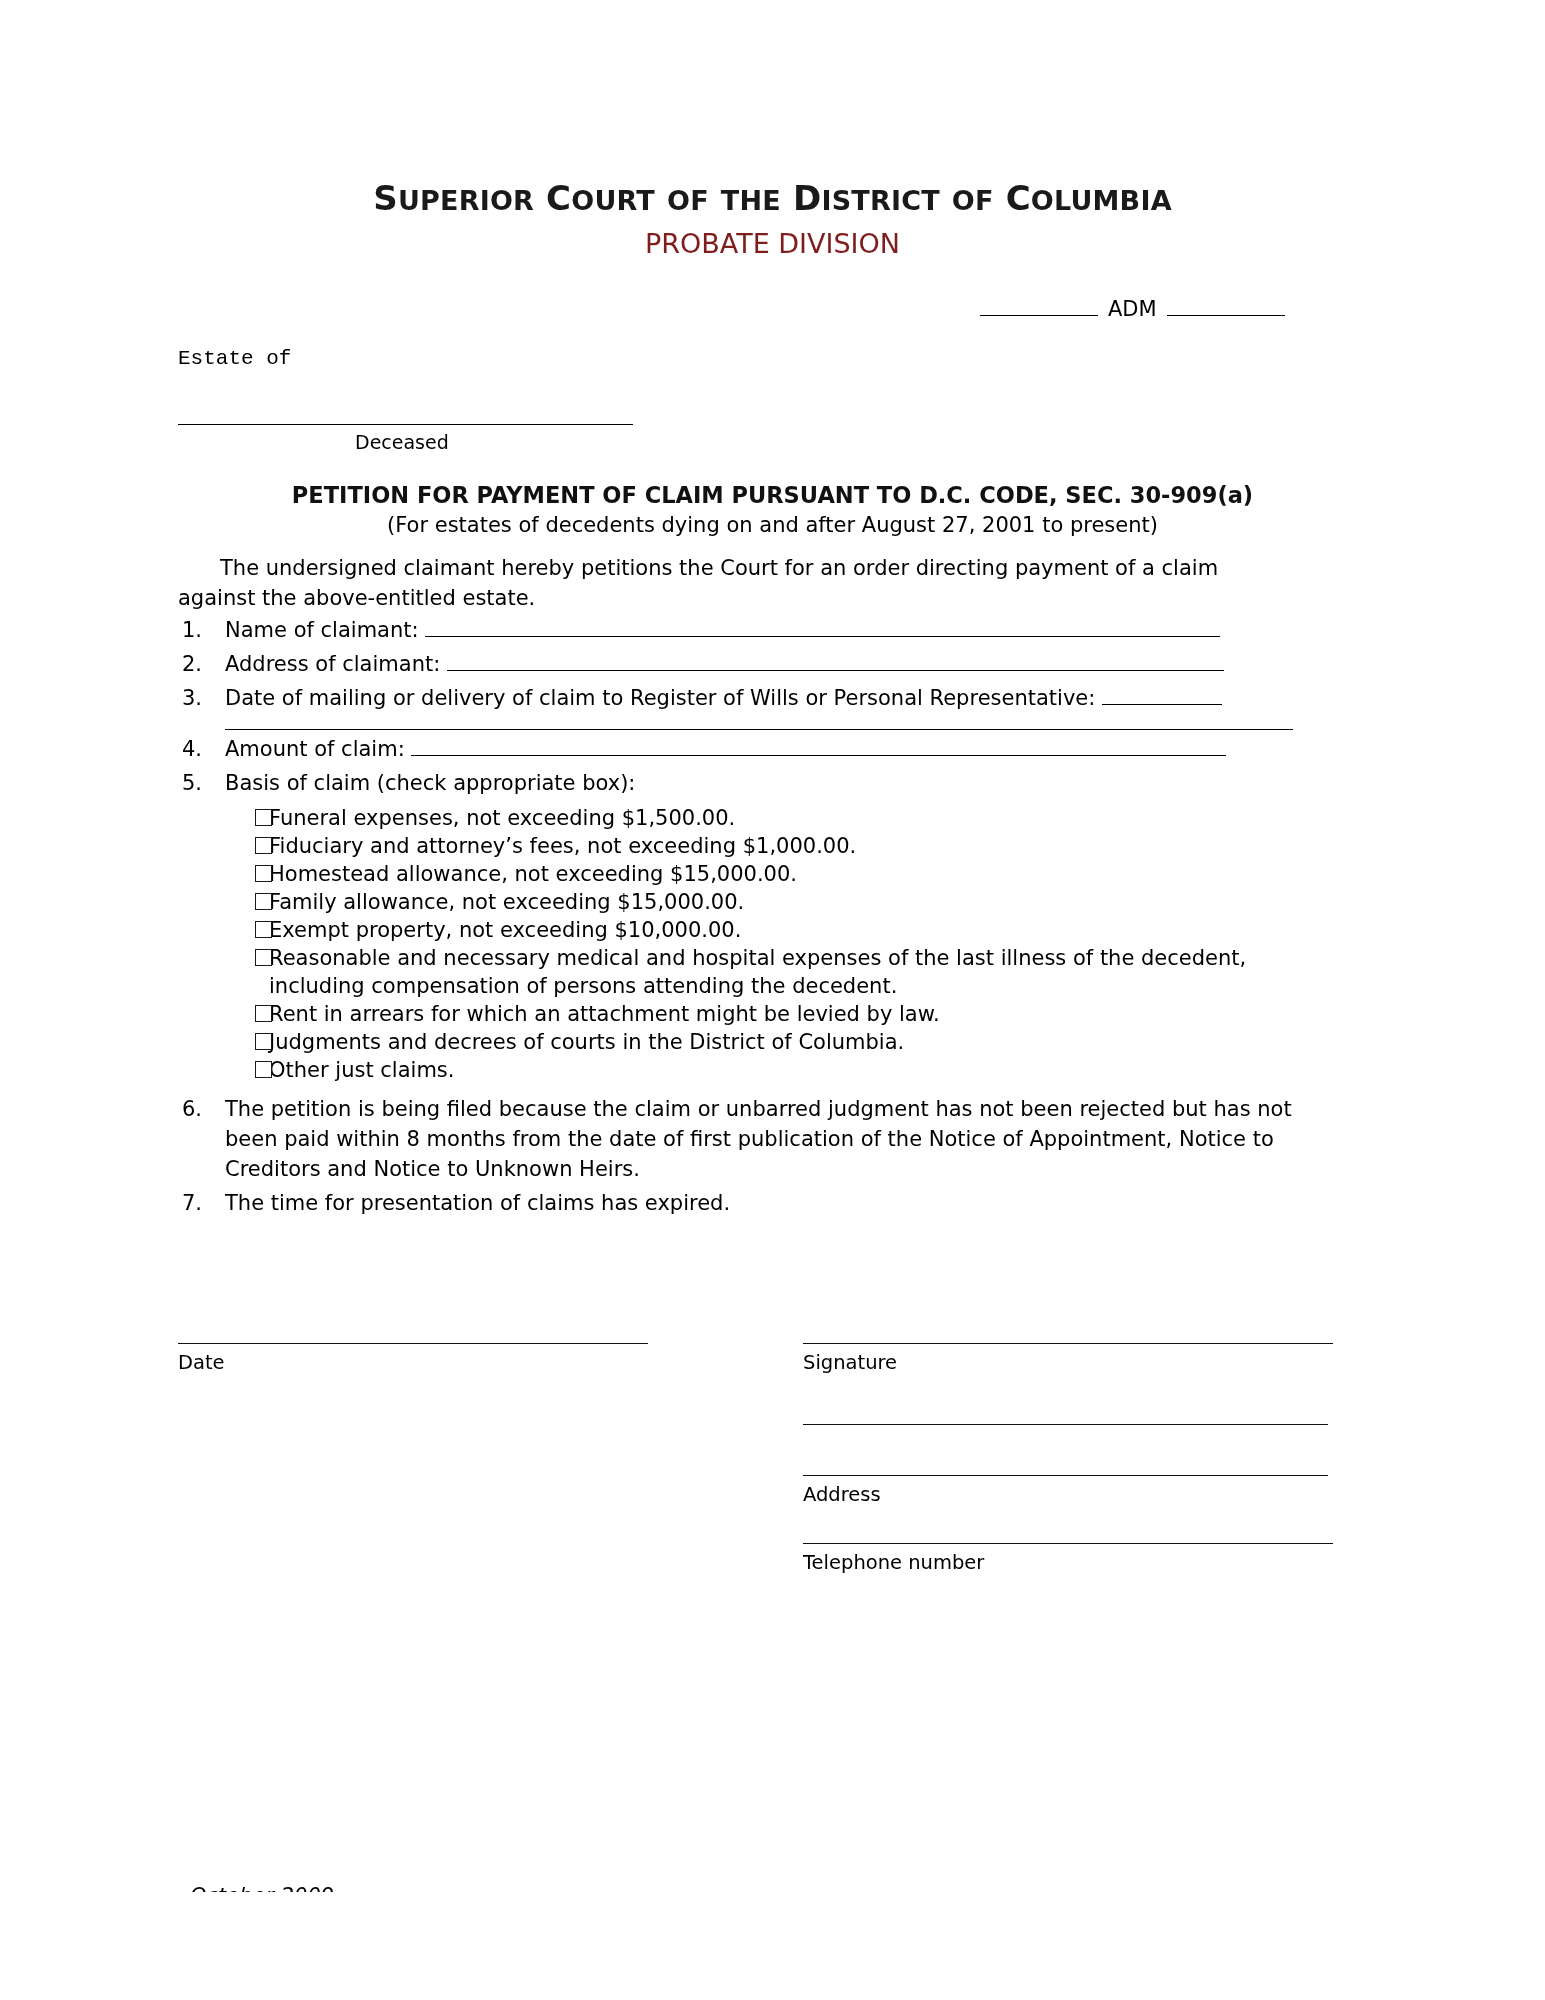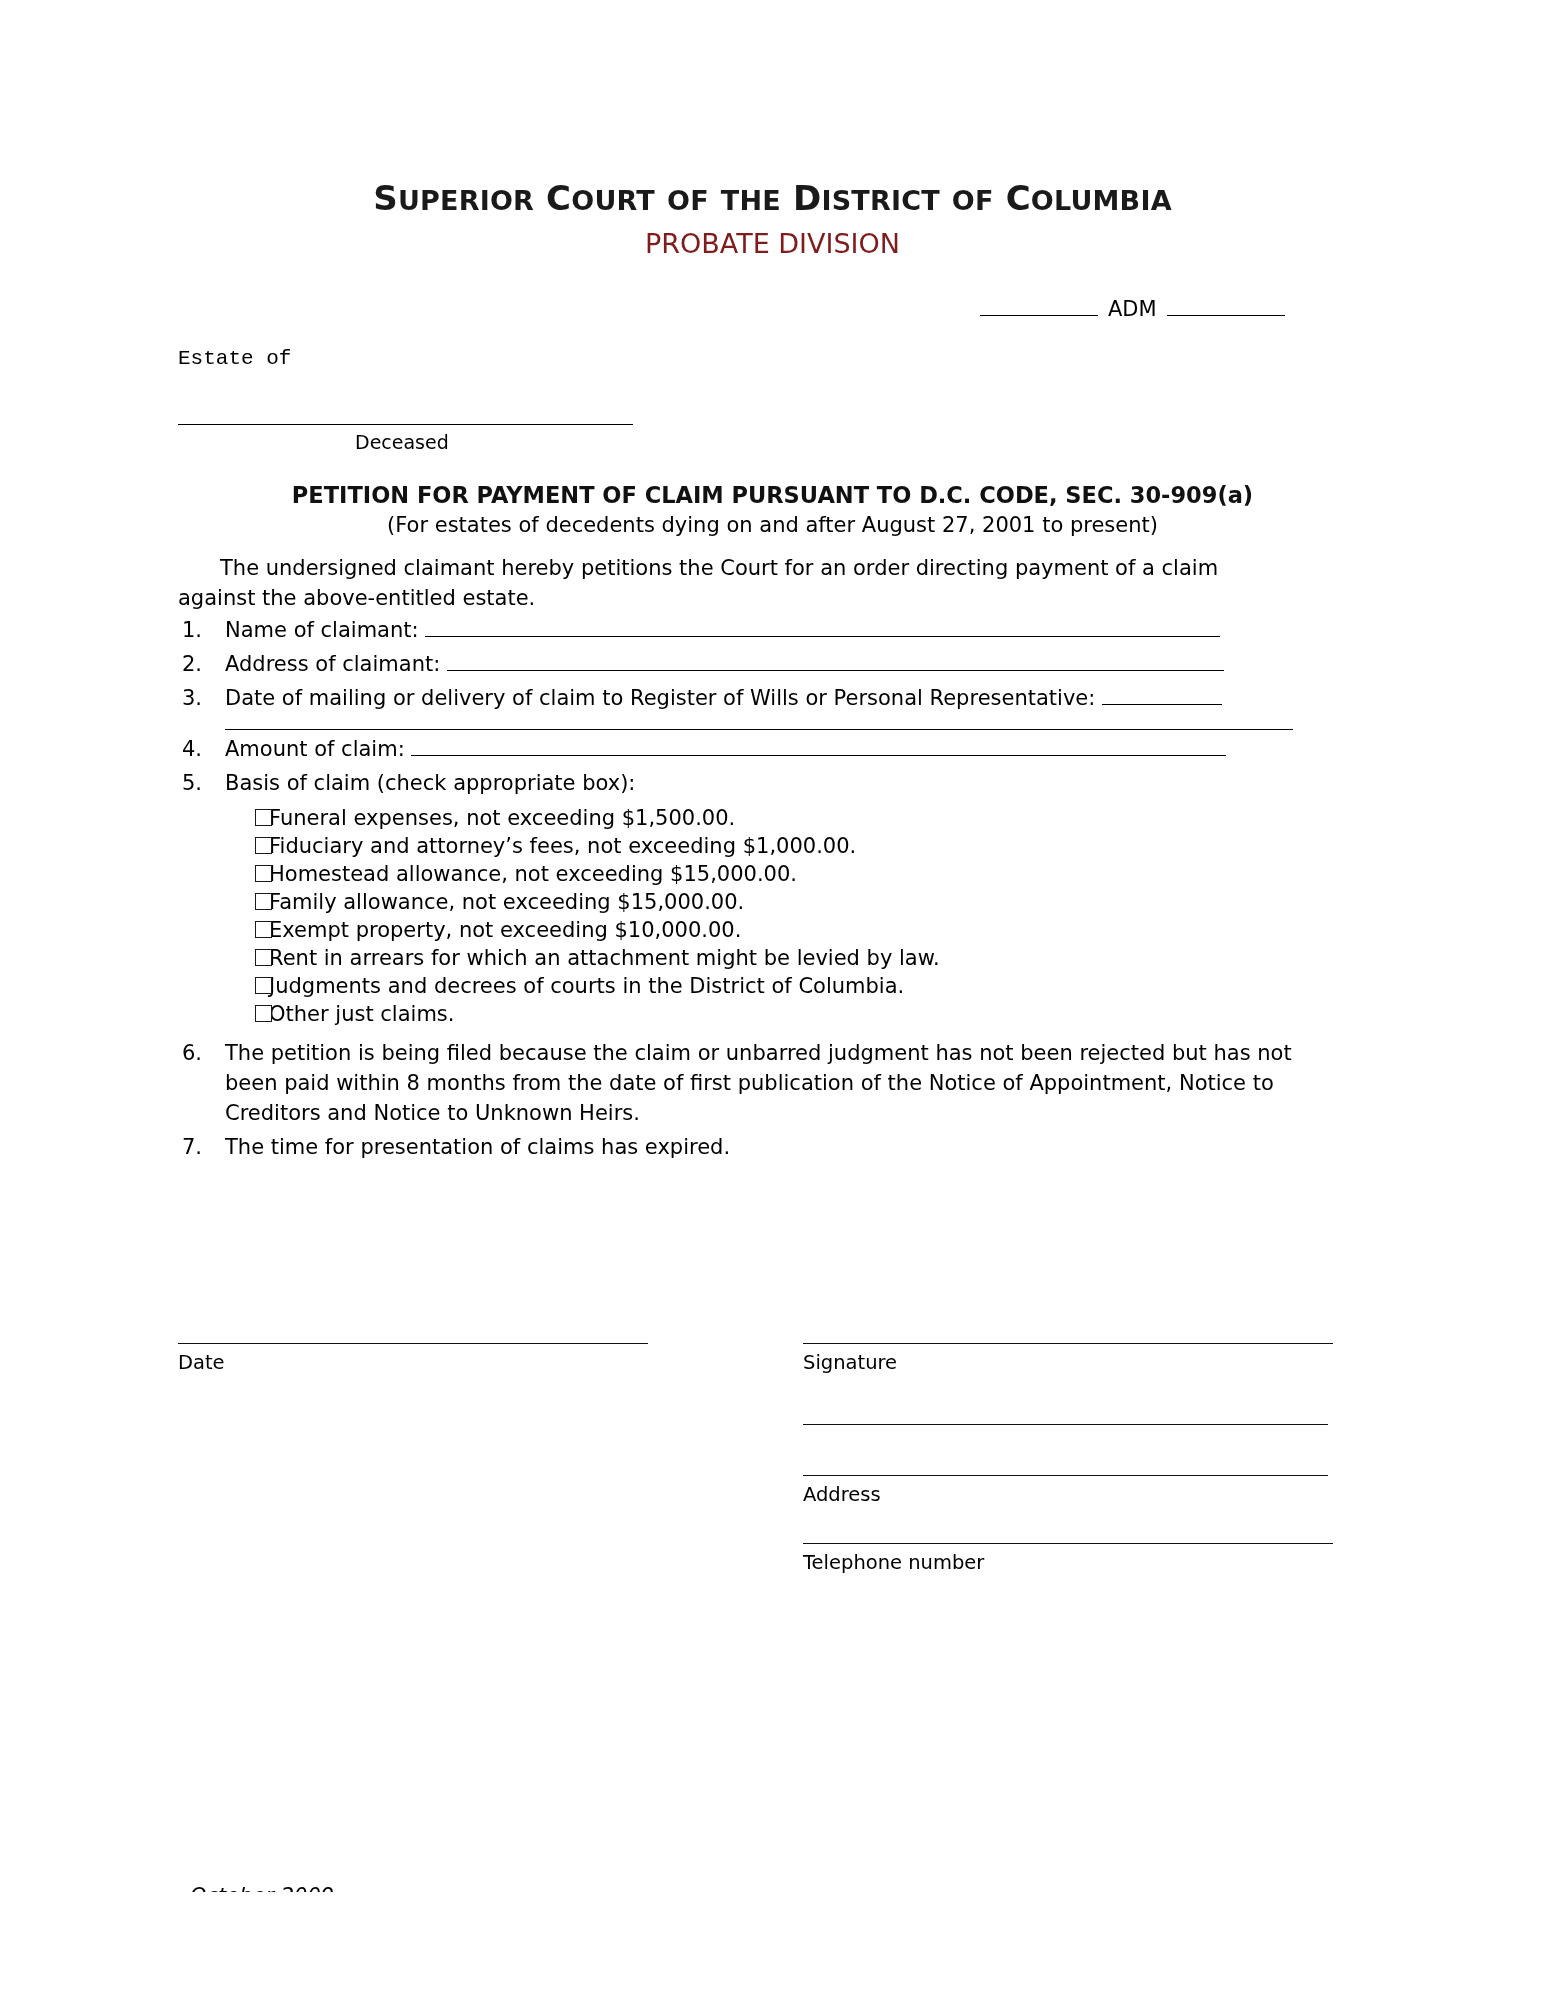--- a/index.html
+++ b/index.html
@@ -302,20 +302,24 @@
         <div class="check-item">
           <span class="box"></span>
           <span>Family allowance, not exceeding $15,000.00.</span>
         </div>
 
         <div class="check-item">
           <span class="box"></span>
           <span>Exempt property, not exceeding $10,000.00.</span>
         </div>
 
+        <div class="check-item">
+          <span class="box"></span>
+          <span class="cont" style="padding-left:30px;text-indent:0;">Reasonable and necessary medical and hospital expenses of the last illness of the decedent, including compensation of persons attending the decedent.</span>
+        </div>
 
         <div class="check-item">
           <span class="box"></span>
           <span>Rent in arrears for which an attachment might be levied by law.</span>
         </div>
 
         <div class="check-item">
           <span class="box"></span>
           <span>Judgments and decrees of courts in the District of Columbia.</span>
         </div>

